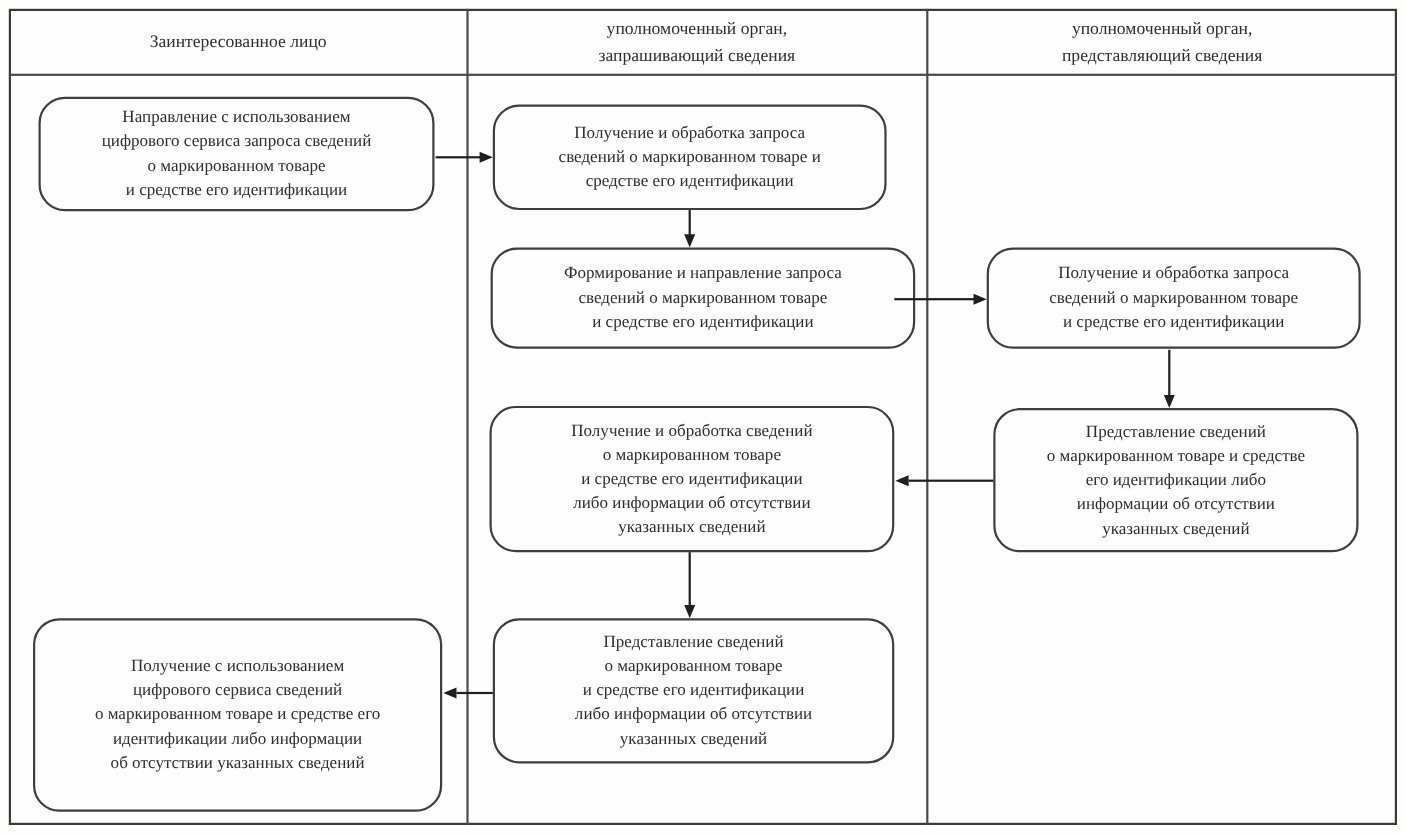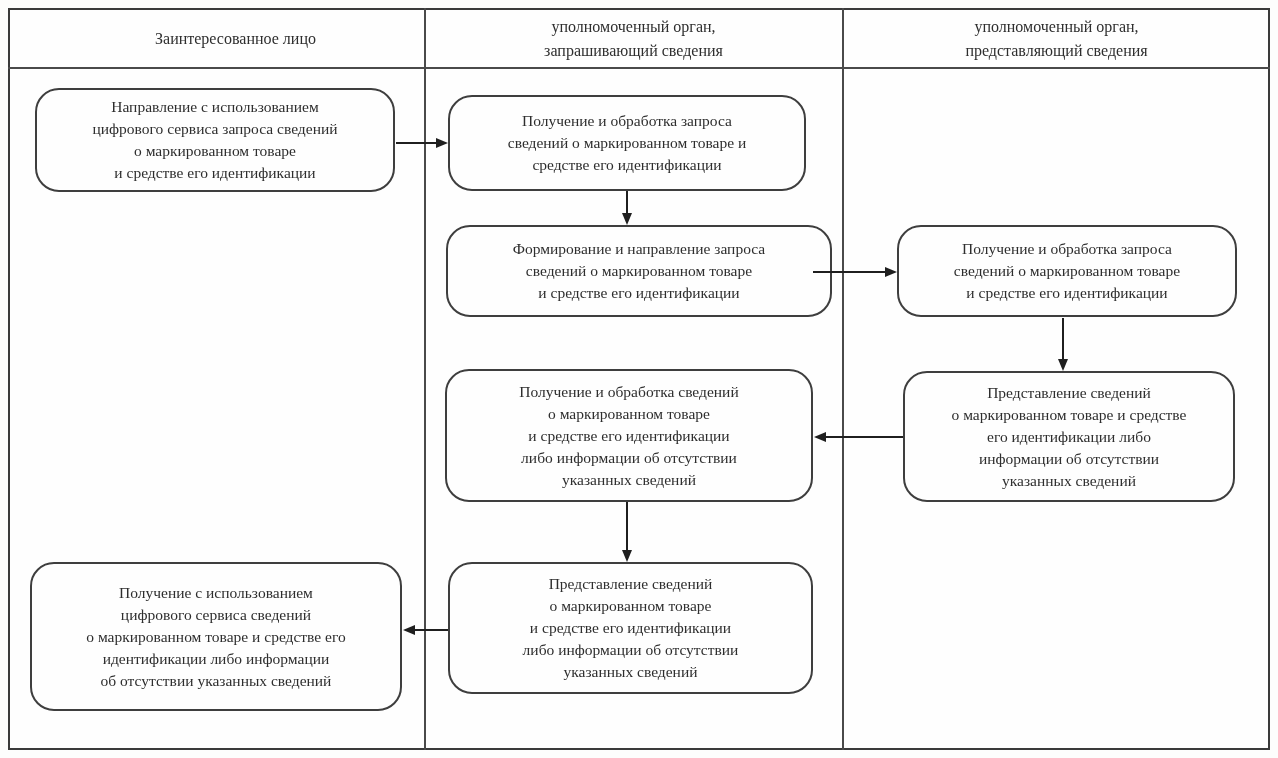--- a/index.html
+++ b/index.html
@@ -96,21 +96,21 @@
 
 <div class="stage">
 
   <div class="frame"></div>
 
   <div class="vline" style="left:424px; top:8px; height:742px;"></div>
   <div class="vline" style="left:842px; top:8px; height:742px;"></div>
 
   <div class="hline" style="left:8px; top:67px; width:1262px;"></div>
 
-  <div class="header-cell" style="left:10px; width:413px;padding-left:19px;">Заинтересованное лицо</div>
+  <div class="header-cell" style="left:10px; width:413px;">Заинтересованное лицо</div>
   <div class="header-cell" style="left:427px; width:413px;">уполномоченный орган,
 запрашивающий сведения</div>
   <div class="header-cell" style="left:845px; width:423px;">уполномоченный орган,
 представляющий сведения</div>
 
   <div class="node" style="left:35px; top:88px; width:360px; height:104px;">Направление с использованием
 цифрового сервиса запроса сведений
 о маркированном товаре
 и средстве его идентификации</div>
 
@@ -137,21 +137,21 @@
 и средстве его идентификации
 либо информации об отсутствии
 указанных сведений</div>
 
   <div class="node" style="left:448px; top:562px; width:365px; height:132px;">Представление сведений
 о маркированном товаре
 и средстве его идентификации
 либо информации об отсутствии
 указанных сведений</div>
 
-  <div class="node" style="left:30px; top:562px; width:372px; height:149px;">Получение  с использованием
+  <div class="node" style="left:30px; top:562px; width:372px; height:176px;">Получение  с использованием
 цифрового сервиса сведений
 о маркированном товаре и средстве его
 идентификации либо информации
 об отсутствии указанных сведений</div>
 
   <div>
     <div class="arrow-line-h" style="left:396px; top:142px; width:42px;"></div>
     <div class="head head-right" style="left:436px; top:138px;"></div>
   </div>
 

